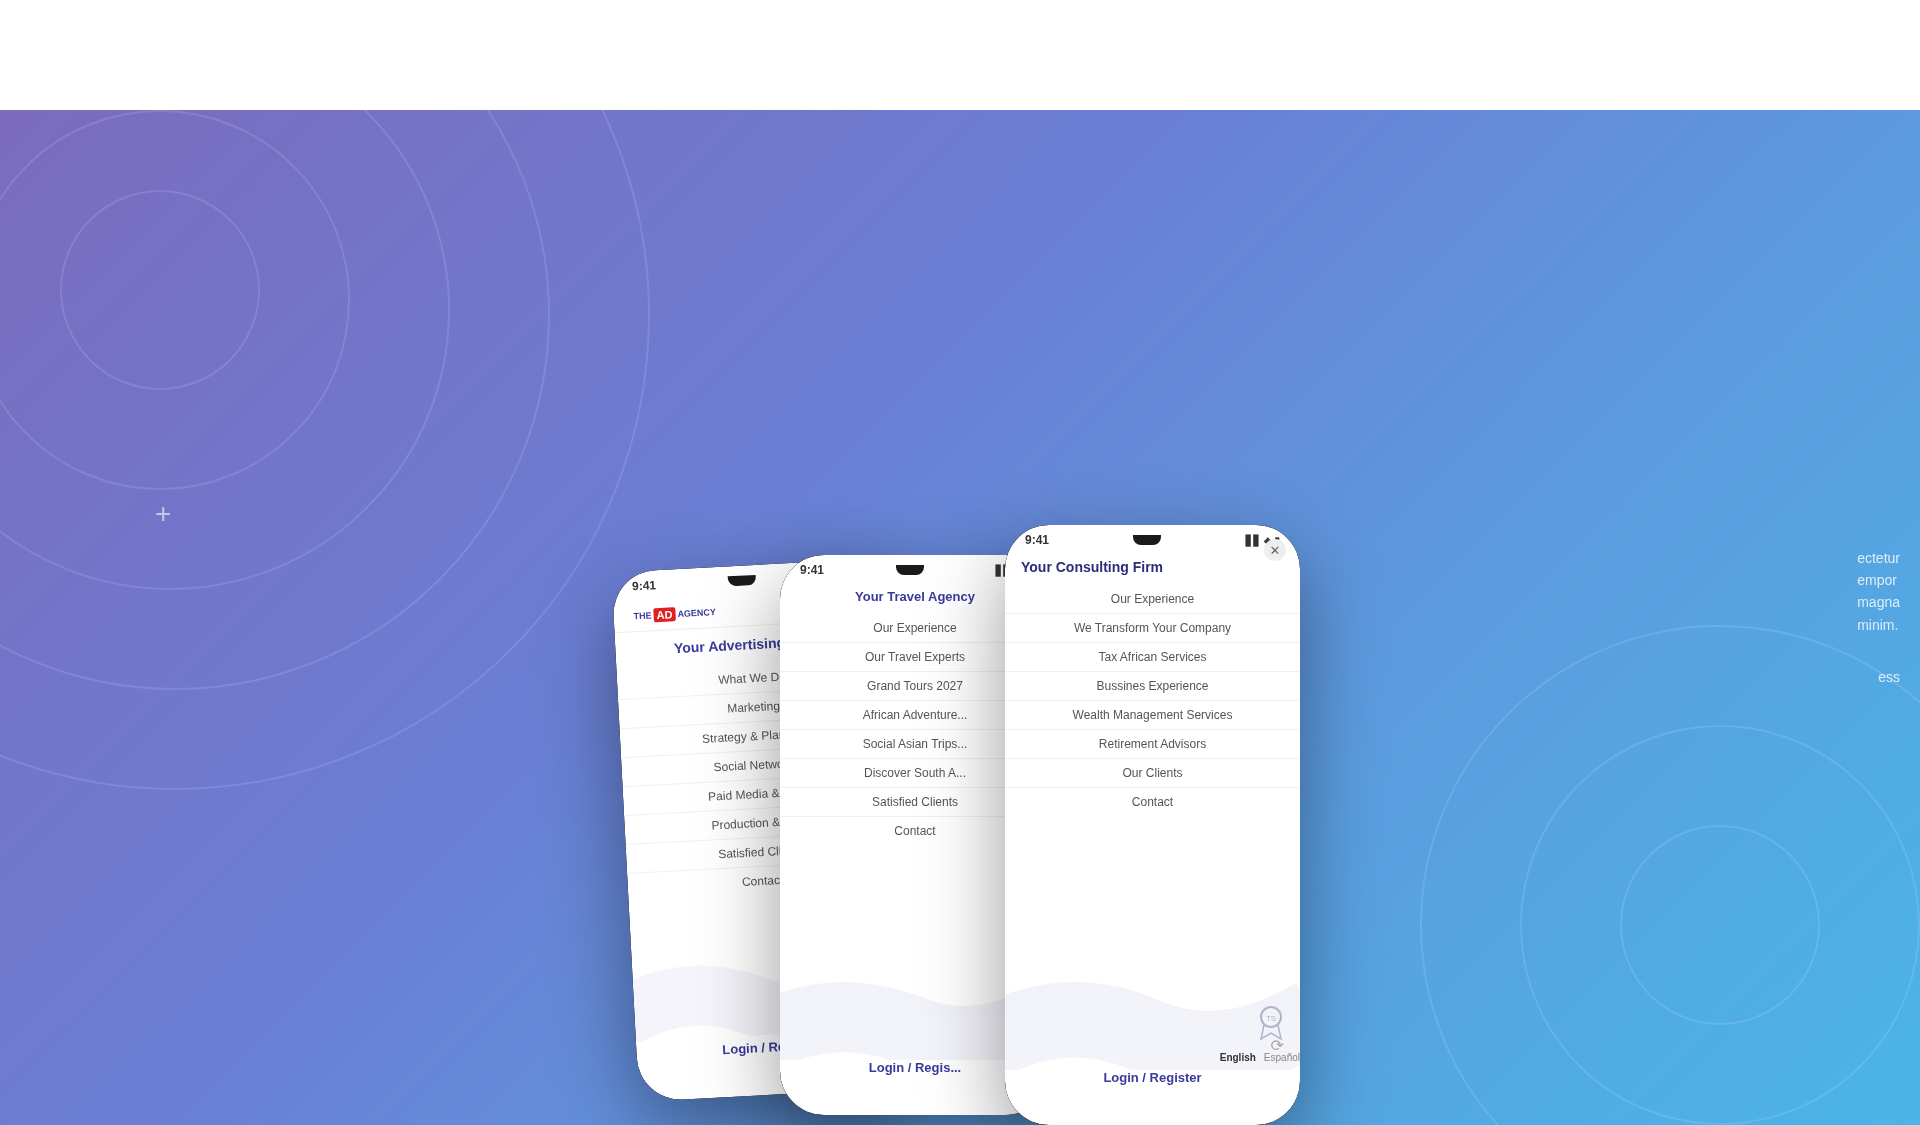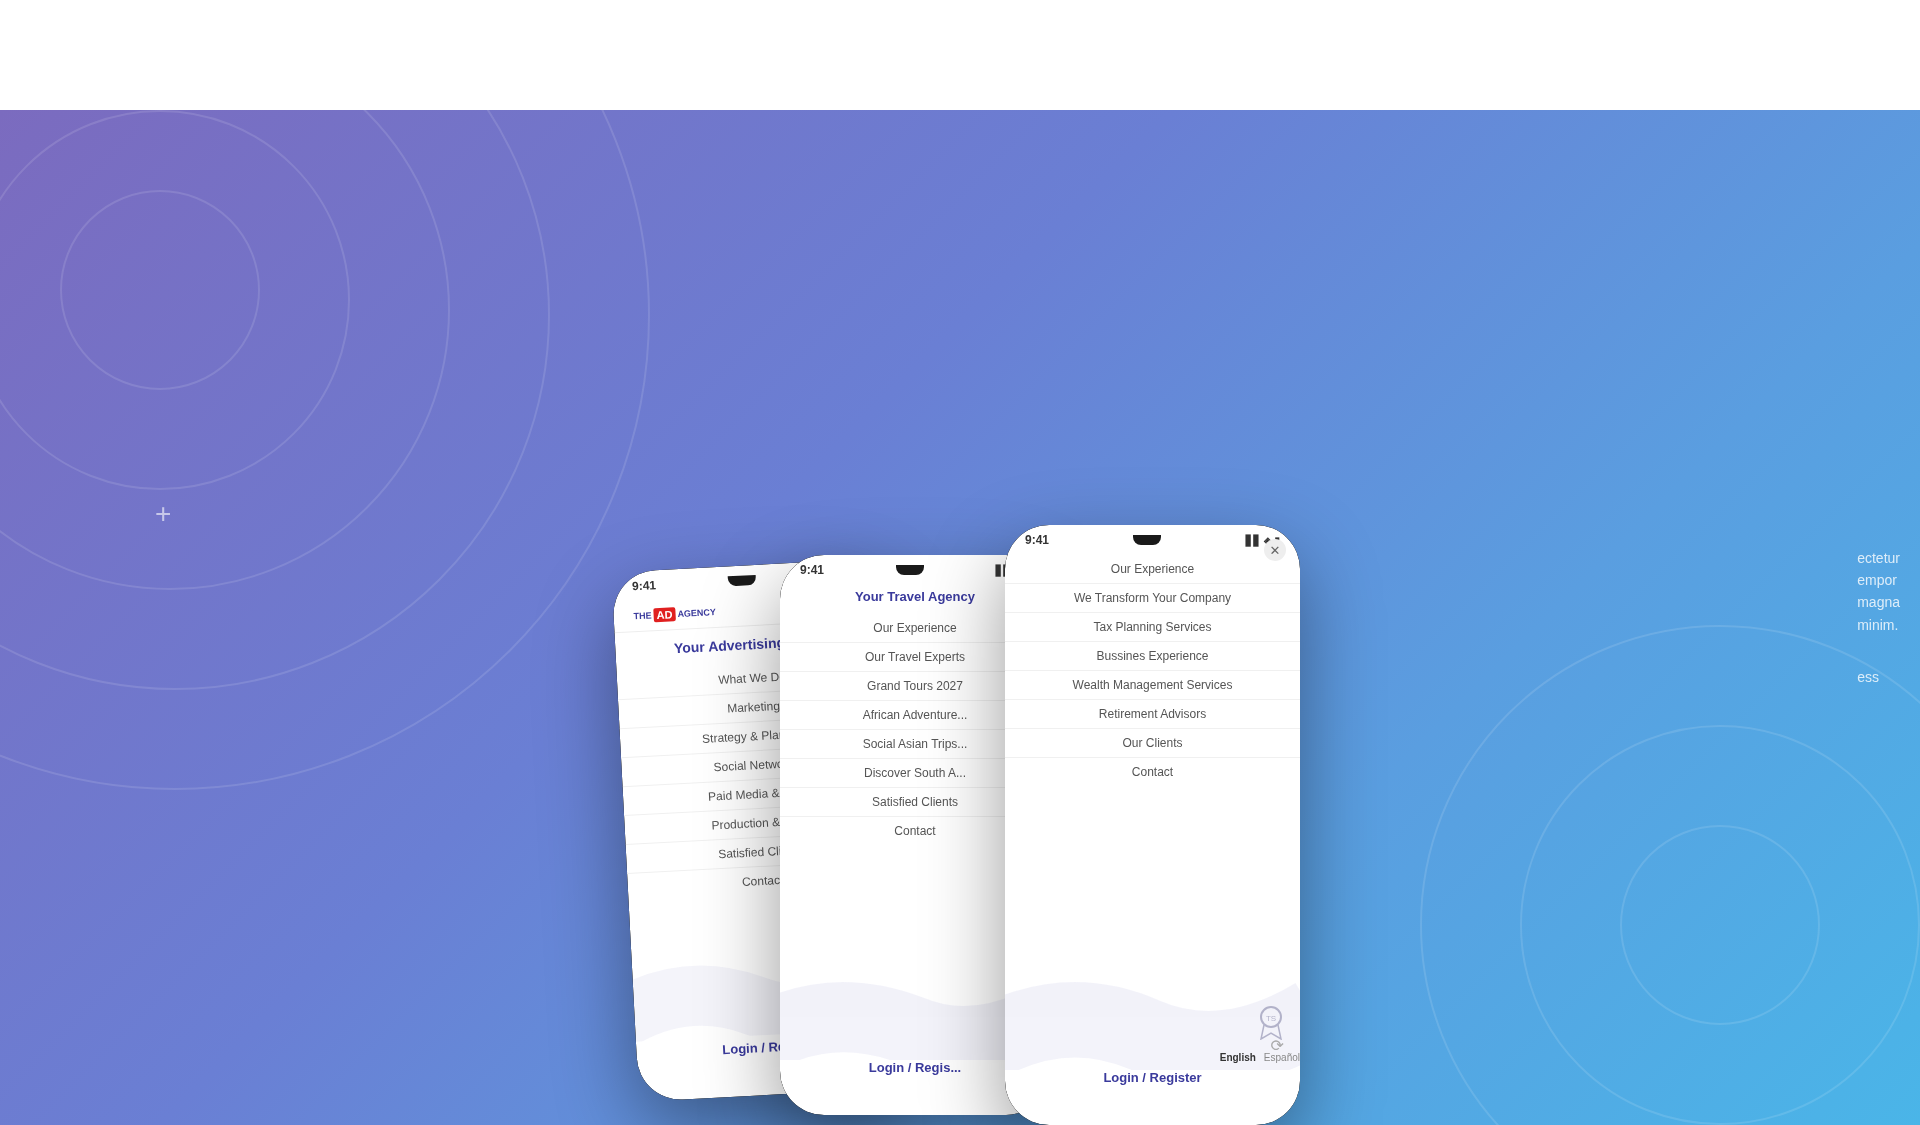--- a/index.html
+++ b/index.html
@@ -380,25 +380,26 @@
       <div class="phone-screen">
         <div class="status-bar">
           <span class="status-time">9:41</span>
           <div class="notch"></div>
           <span class="status-icons">▋▋ ◈ ▮</span>
         </div>
 
 
         <div class="close-btn">✕</div>
 
+        <div class="consulting-title">Your Consulting Firm</div>
 
         <nav class="nav-menu">
           <a class="nav-item">Our Experience</a>
           <a class="nav-item">We Transform Your Company</a>
-          <a class="nav-item">Tax Planning Services</a>
+          <a class="nav-item">Tax African Services</a>
           <a class="nav-item">Bussines Experience</a>
           <a class="nav-item">Wealth Management Services</a>
           <a class="nav-item">Retirement Advisors</a>
           <a class="nav-item">Our Clients</a>
           <a class="nav-item">Contact</a>
         </nav>
 
         <svg style="position:absolute;bottom:55px;left:0;width:100%;opacity:0.25;" viewBox="0 0 295 90">
           <path d="M-20,65 Q60,20 140,55 Q220,90 310,35" fill="none" stroke="#8888cc" stroke-width="75" opacity="0.4"></path>
         </svg>
@@ -421,16 +422,16 @@
       </div>
     </div>
 
   </div>
 
   <div class="right-content">
     <div>ectetur</div>
     <div>empor</div>
     <div>magna</div>
     <div>minim.</div>
-    <div style="margin-top:30px;">ess</div>
+    <div style="margin-top:30px;text-align:right;">ess</div>
   </div>
 
 </div>
 
 </body></html>

